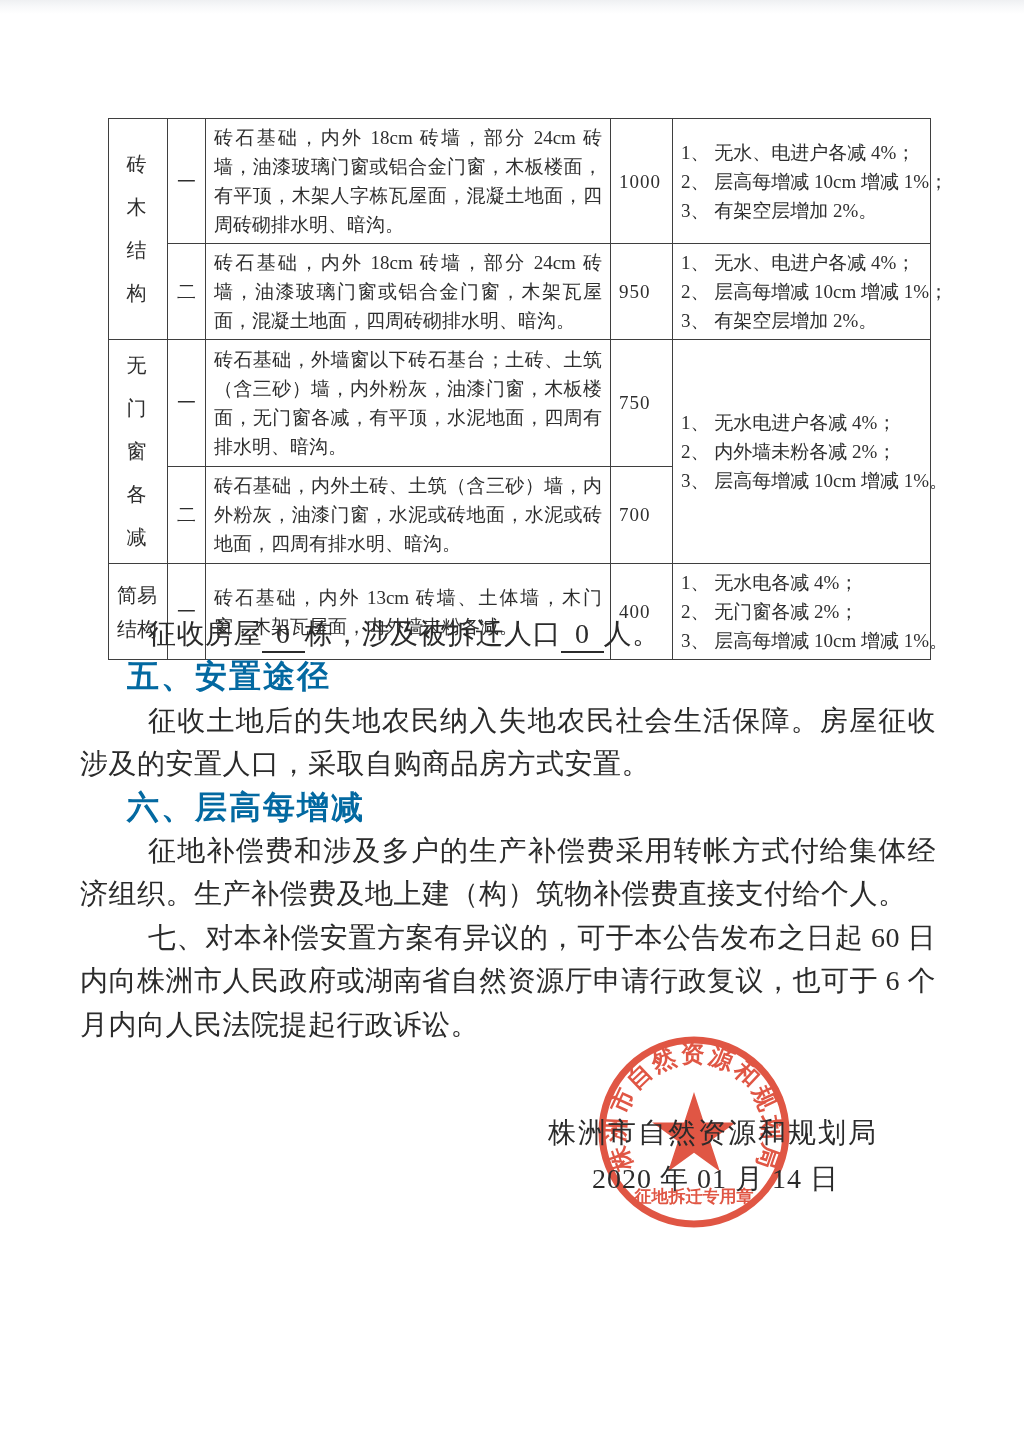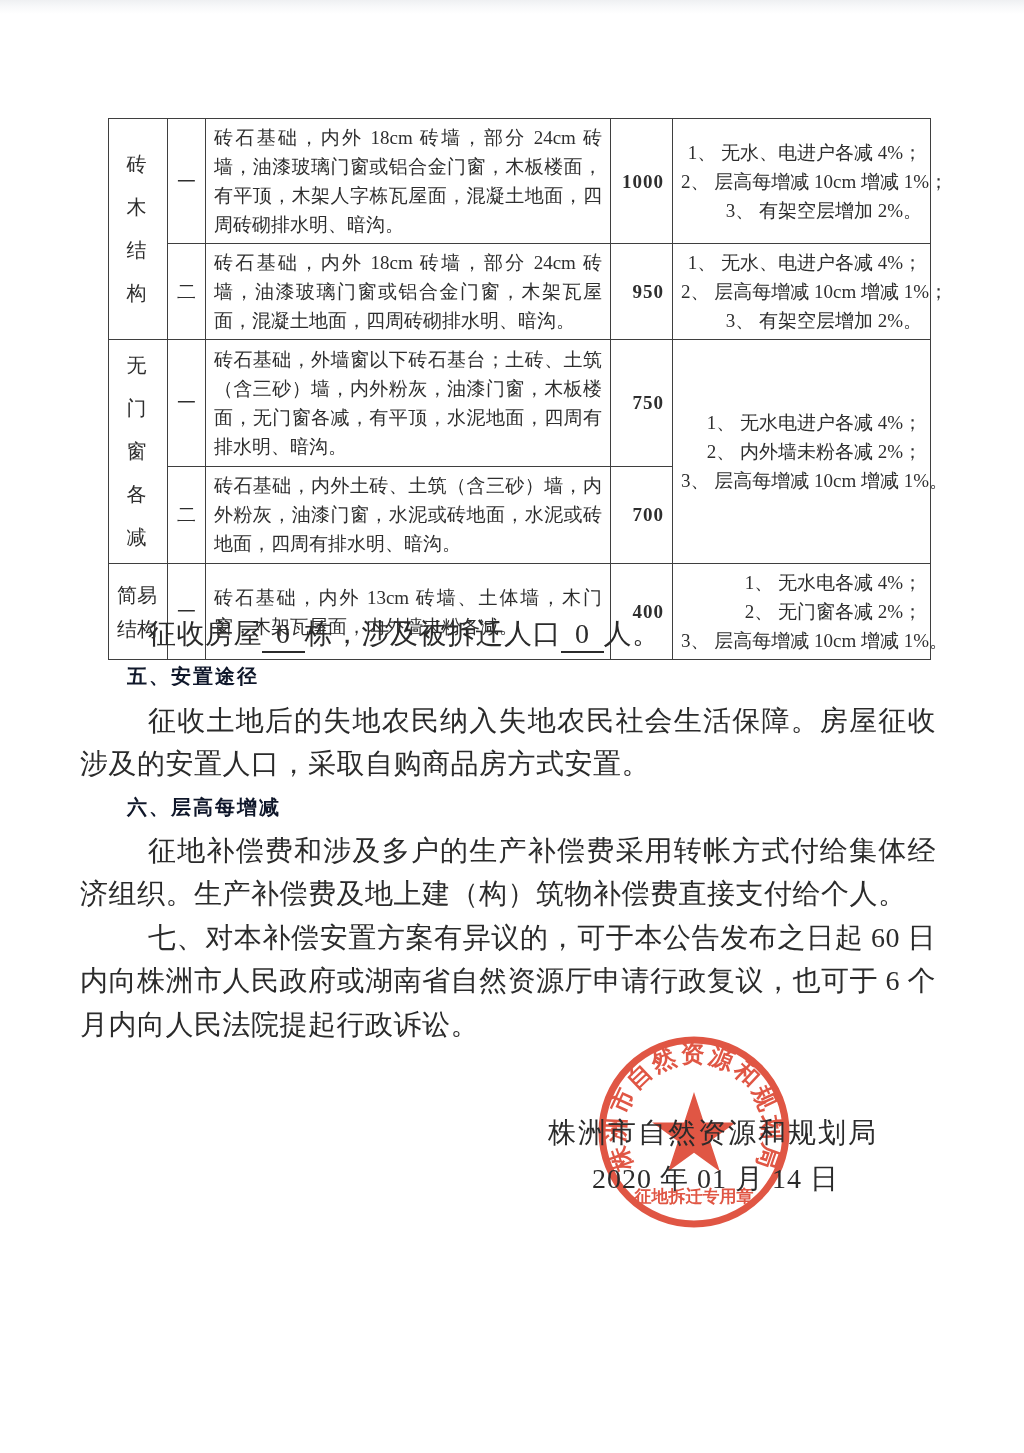--- a/index.html
+++ b/index.html
@@ -19,33 +19,33 @@
   }
   table.comp td{
     border:1px solid #3f3f3f;vertical-align:middle;padding:4px 8px;
     font-size:19px;line-height:29px;color:#2e2e2e;
   }
   td.cat{text-align:left;padding:0;}
   .vlabel{width:1.15em;margin:0 auto;word-break:break-all;line-height:2.15;font-size:20px;letter-spacing:0;}
   .vlabel.two{width:2.3em;line-height:1.7;}
   td.grade{text-align:center;font-size:20px;padding:0;}
   td.desc{text-align:justify;padding:6px 10px 4px 12px;}
-  td.price{text-align:right;font-size:22px;letter-spacing:1px;font-weight:bold;}
-  td.notes{font-size:18px;line-height:35px;padding-left:14px;text-align:right;}
+  td.price{text-align:left;font-size:22px;letter-spacing:1px;}
+  td.notes{font-size:18px;line-height:35px;padding-left:14px;}
   td.notes div{white-space:nowrap;}
   
   .bodytext{
     position:absolute;left:80px;top:612px;width:856px;
     font-size:28px;line-height:43.4px;letter-spacing:.5px;
   }
   .bodytext p{margin:0;text-align:justify;}
   .indent{text-indent:68px;}
   .heading{
     font-family:Liberation Serif, serif;
-    font-weight:700;text-indent:47px;letter-spacing:2px;font-size:20px;color:#0f172a;
+    font-weight:700;text-indent:47px;letter-spacing:2px;font-size:32px;color:#0369a1;
   }
   .u{
     display:inline-block;border-bottom:2px solid #2b2b2b;
     padding:0 14px;line-height:34px;text-indent:0;
   }
   
   .sig-org{position:absolute;left:548px;top:1114px;font-size:28px;letter-spacing:2px;z-index:3;}
   .sig-date{position:absolute;left:592px;top:1160px;font-size:28px;letter-spacing:1px;z-index:3;}
   .seal{position:absolute;left:592px;top:1030px;width:204px;height:204px;z-index:2;opacity:.88;}
   .seal text{font-family:"Liberation Sans","DejaVu Sans",sans-serif;font-weight:700;}

